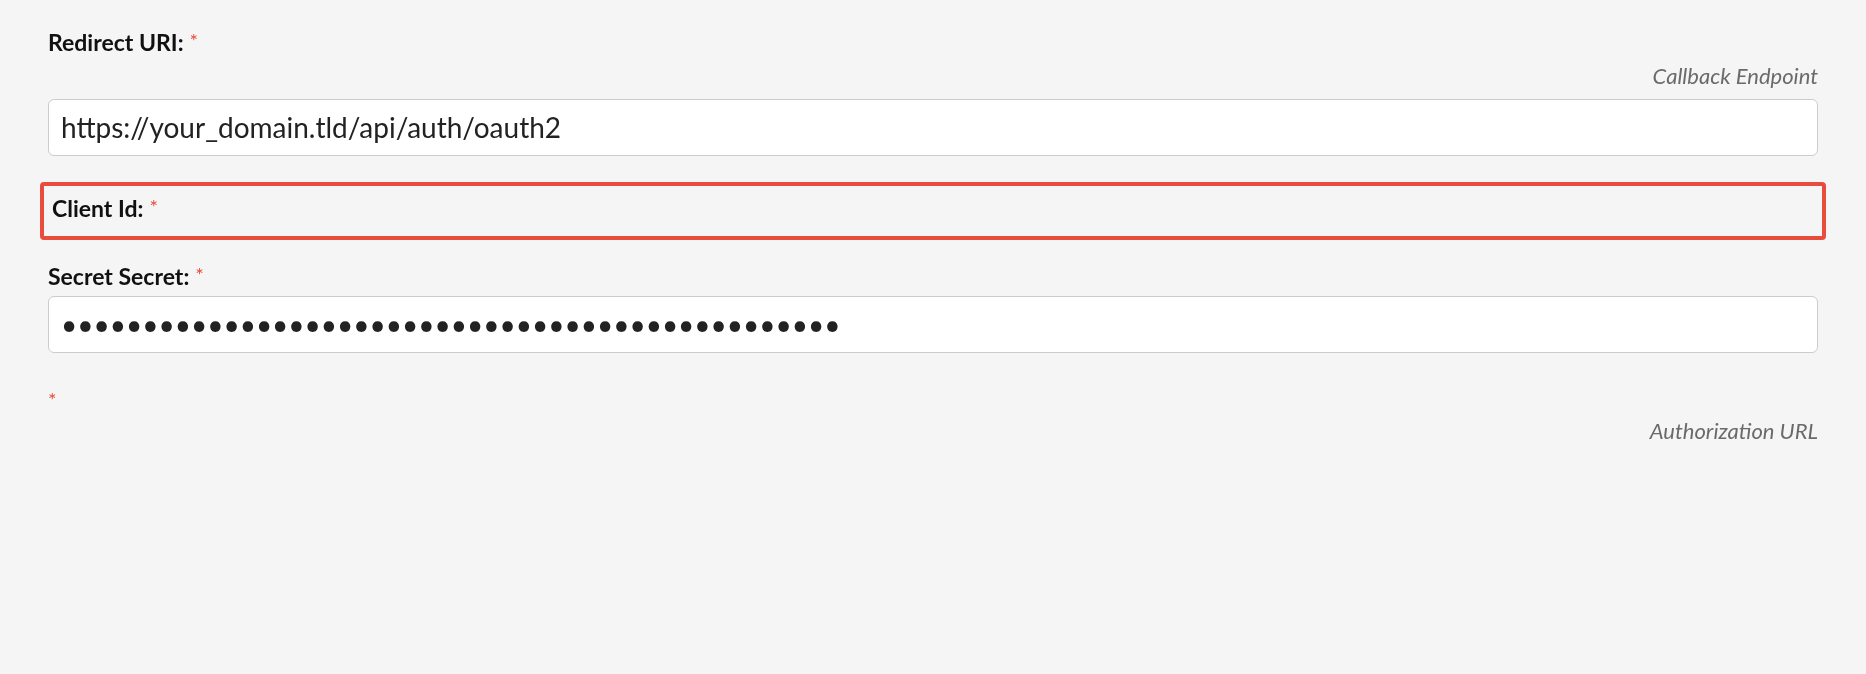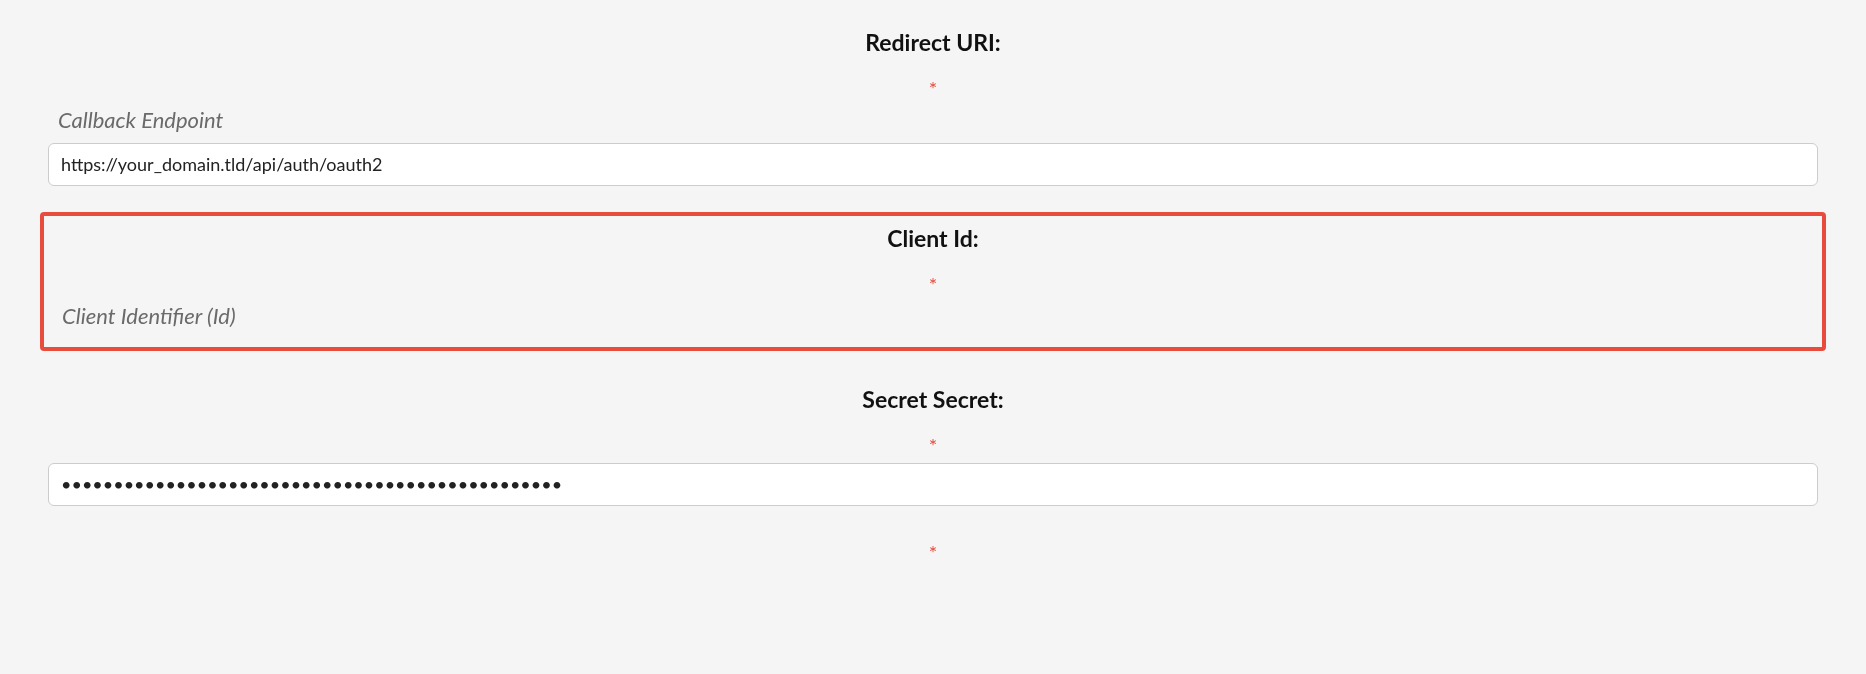--- a/index.html
+++ b/index.html
@@ -15,50 +15,50 @@
       color: #333;
     }
     .form-group {
       margin-bottom: 18px;
       padding: 8px;
     }
     .form-group.highlighted {
       border: 4px solid #e74c3c;
       border-radius: 4px;
       padding: 8px;
-      margin-bottom: 26px;
+      margin-bottom: 14px;
     }
     .label-row {
       display: flex;
-      align-items: center;
-      gap: 20px;
+      align-items: flex-start;
+      gap: 6px;
       margin-bottom: 6px;
-      flex-direction: column;
     }
     .field-label {
       font-weight: 700;
       font-size: 23px;
       color: #111;
     }
     .required {
       color: #e74c3c;
       font-size: 20px;
       font-weight: 400;
     }
     .field-description {
       font-style: italic;
       color: #6a6a6a;
       font-size: 22px;
       margin-bottom: 10px;
       margin-left: 10px;
+      text-align: right;
     }
     .text-input {
       width: 100%;
       padding: 8px 12px;
-      font-size: 18px;
+      font-size: 28px;
       border: 1px solid #ccc;
       border-radius: 6px;
       background: #fff;
       color: #222;
       font-family: inherit;
       line-height: 1.4;
     }
   </style>
 </head>
 <body>
@@ -70,28 +70,28 @@
   </div>
   <div class="field-description">Callback Endpoint</div>
   <input type="text" class="text-input" value="https://your_domain.tld/api/auth/oauth2" style="">
 </div>
 
 <div class="form-group highlighted">
   <div class="label-row">
     <span class="field-label">Client Id:</span>
     <span class="required">*</span>
   </div>
-  <div class="field-description">Client Identifier (Id)</div>
 </div>
 
 <div class="form-group">
   <div class="label-row">
     <span class="field-label">Secret Secret:</span>
     <span class="required">*</span>
   </div>
   <input type="text" class="text-input" value="••••••••••••••••••••••••••••••••••••••••••••••••" style="">
 </div>
 
 <div class="form-group">
   <div class="label-row">
     <span class="required">*</span>
   </div>
+  <div class="field-description">Authorization URL</div>
 </div>
 
 </body></html>

